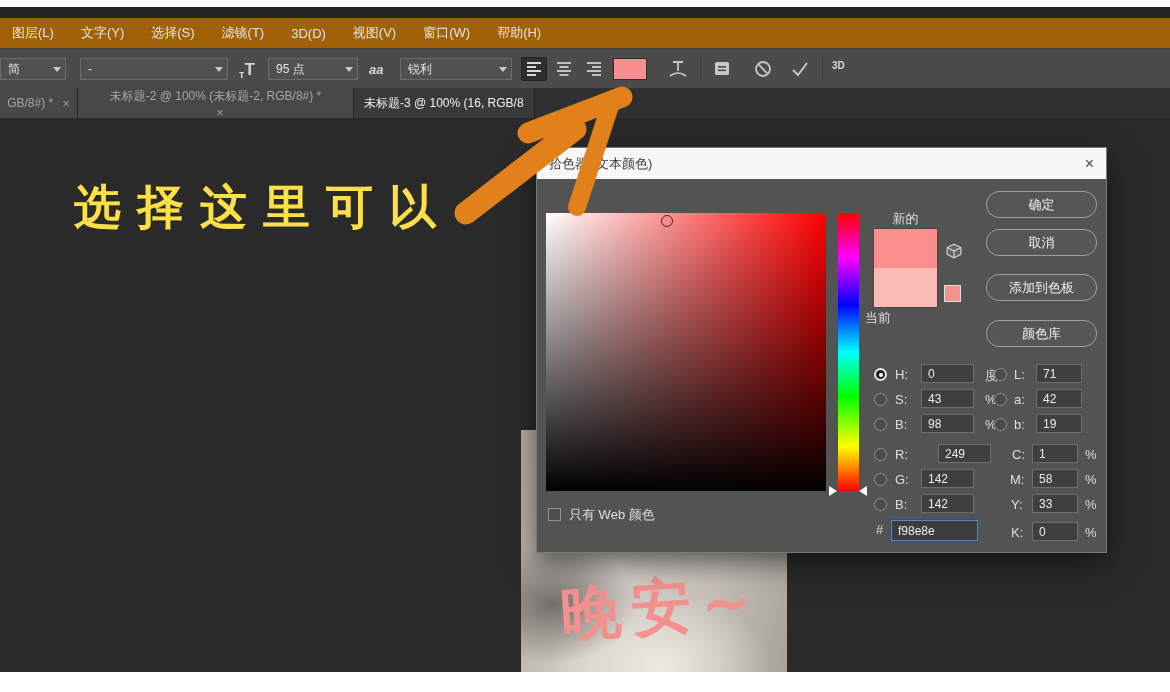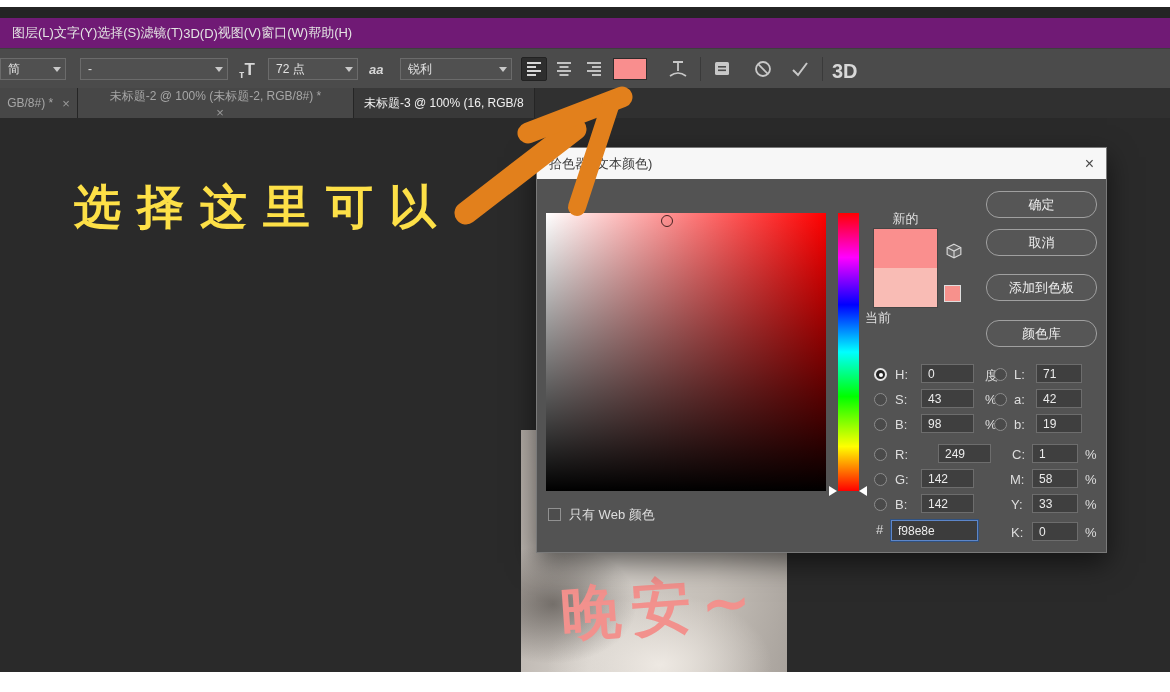--- a/index.html
+++ b/index.html
@@ -5,22 +5,22 @@
   * { margin:0; padding:0; box-sizing:border-box; }
   html,body { width:1170px; height:692px; overflow:hidden; background:#fff;
     font-family:"Liberation Sans","DejaVu Sans",sans-serif; }
   .screen { position:relative; width:1170px; height:692px; background:#2a2a2a; }
 
   
   .top-white { position:absolute; left:0; top:0; width:1170px; height:7px; background:#fff; }
   .titlebar-strip { position:absolute; left:0; top:7px; width:1170px; height:11px; background:#242424; }
 
   
-  .menubar { position:absolute; left:0; top:18px; width:1170px; height:30px; background:#701a75;
-    display:flex; align-items:center; padding-left:12px; }
+  .menubar { position:absolute; left:0; top:18px; width:1170px; height:30px; background:#a16207;
+    display:flex; align-items:center; padding-left:12px; gap:27px; }
   .menu-item { color:#e3e3e3; font-size:13px; cursor:default; }
 
   
   .optionsbar { position:absolute; left:0; top:48px; width:1170px; height:40px; background:#4b4b4b;
     border-top:1px solid #3e3e3e; }
   .dd { position:absolute; top:9px; height:22px; background:#505050; border:1px solid #6b6b6b;
     display:flex; align-items:center; justify-content:space-between; padding:0 4px 0 7px;
     color:#e2e2e2; font-size:12px; }
   .chev { width:0; height:0; border-left:4px solid transparent; border-right:4px solid transparent;
     border-top:5px solid #c9c9c9; margin-left:6px; }
@@ -37,21 +37,21 @@
     justify-content:center; border-radius:2px; }
   .alignbtn.sel { background:#2e2e2e; border:1px solid #222; }
   .a-left{ left:521px; } .a-center{ left:551px; } .a-right{ left:581px; }
   .ob-swatch { position:absolute; left:613px; top:9px; width:34px; height:22px; background:#f98e8e;
     border:1px solid #2c2c2c; }
   .warpicon { position:absolute; left:666px; top:9px; width:24px; height:22px; }
   .sep { position:absolute; top:8px; width:1px; height:24px; background:#3a3a3a; }
   .panelicon { position:absolute; left:710px; top:9px; width:24px; height:22px; }
   .cancelicon { position:absolute; left:751px; top:9px; width:24px; height:22px; }
   .commiticon { position:absolute; left:788px; top:9px; width:24px; height:22px; }
-  .threed { position:absolute; left:832px; top:11px; color:#d8d8d8; font-size:20px; font-weight:bold;text-align:center; }
+  .threed { position:absolute; left:832px; top:11px; color:#d8d8d8; font-size:10px; font-weight:bold;text-align:center; }
 
   
   .tabbar { position:absolute; left:0; top:88px; width:1170px; height:30px; background:#303030;
     display:flex; }
   .tab { height:30px; display:flex; align-items:center; padding:0 10px; font-size:12px;
     background:#474747; color:#a6a6a6; border-right:1px solid #252525; white-space:nowrap; overflow:hidden; }
   .tab .close { margin-left:9px; font-size:13px; color:#9a9a9a; }
   .tab1 { width:78px; justify-content:center; }
   .tab2 { width:276px;flex-direction:column; }
   .tab.active { background:#393939; color:#f0f0f0; }
@@ -148,21 +148,21 @@
     </div>
     <div class="dd dd-style">
       <span>-</span>
       <span class="chev"></span>
     </div>
     <div class="ob-icon tticon">
       <span class="small-t">т</span>
         <span>T</span>
     </div>
     <div class="dd dd-size">
-      <span>72 点</span>
+      <span>95 点</span>
       <span class="chev"></span>
     </div>
     <div class="ob-icon aaicon">aa</div>
     <div class="dd dd-aa">
       <span>锐利</span>
       <span class="chev"></span>
     </div>
     <div class="alignbtn a-left sel">
       <svg width="20" height="20" viewBox="0 0 20 20">
         <rect x="3" y="3" width="14" height="2" fill="#d8d8d8"></rect>

